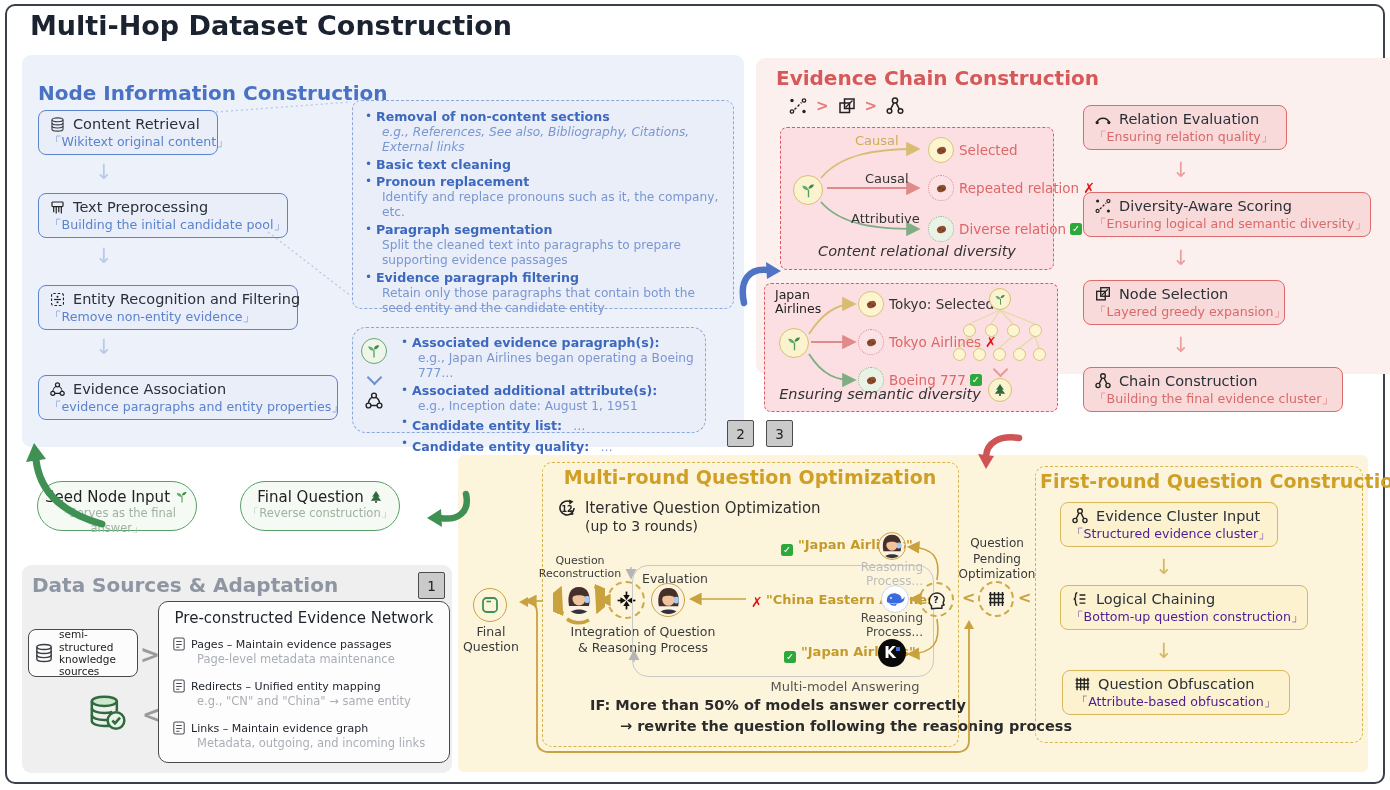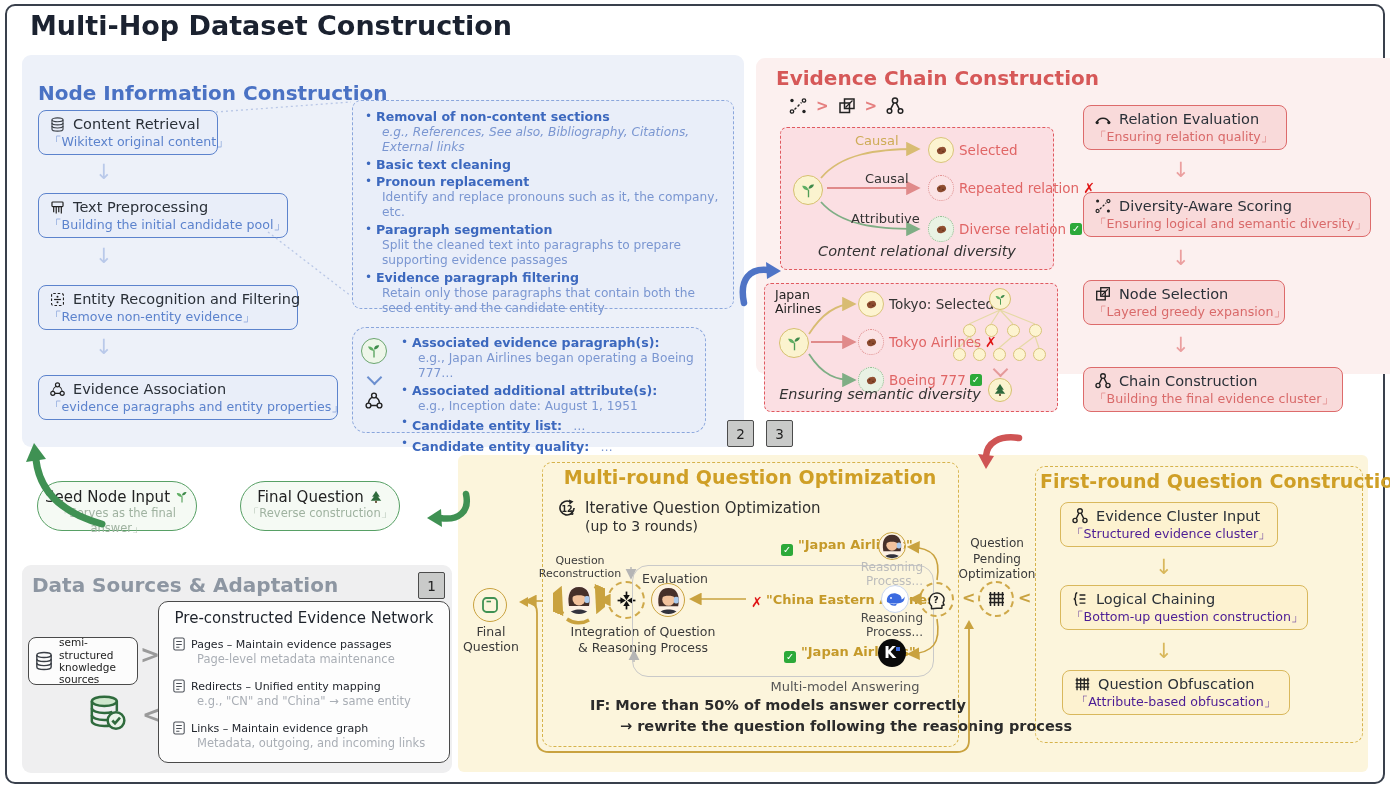--- a/index.html
+++ b/index.html
@@ -511,21 +511,21 @@
             <use href="#sym-pine"></use>
           </svg>
         </span>
       </div>
     <div class="ps">「Reverse construction」</div>
   </div>
 
   <div class="panel" style="left:22px;top:565px;width:430px;height:208px;background:#efeff0;">
     <div class="ptitle abs" style="left:10px;top:8px;color:#8d96a2;">Data Sources &amp; Adaptation</div>
     <div class="badge" style="left:396px;top:7px;position:absolute;">1</div>
-    <div class="abs" style="left:6px;top:64px;width:110px;height:48px;border:1.3px solid #4a4a4a;border-radius:8px;background:#fcfcfc;display:flex;align-items:center;gap:4px;padding:2px 4px;box-sizing:border-box;margin-top:8px;">
+    <div class="abs" style="left:6px;top:64px;width:110px;height:48px;border:1.3px solid #4a4a4a;border-radius:8px;background:#fcfcfc;display:flex;align-items:center;gap:4px;padding:2px 4px;box-sizing:border-box;">
       <span>
           <svg width="22" height="22">
             <use href="#sym-db"></use>
           </svg>
         </span>
       <span style="font-size:10.5px;line-height:1.18;color:#222;">semi-structured knowledge sources</span>
     </div>
     <div class="abs chev" style="left:118px;top:78px;font-size:24px;color:#9a9a9a;">&gt;</div>
     <div class="abs" style="left:64px;top:128px;">
         <svg width="40" height="40">

